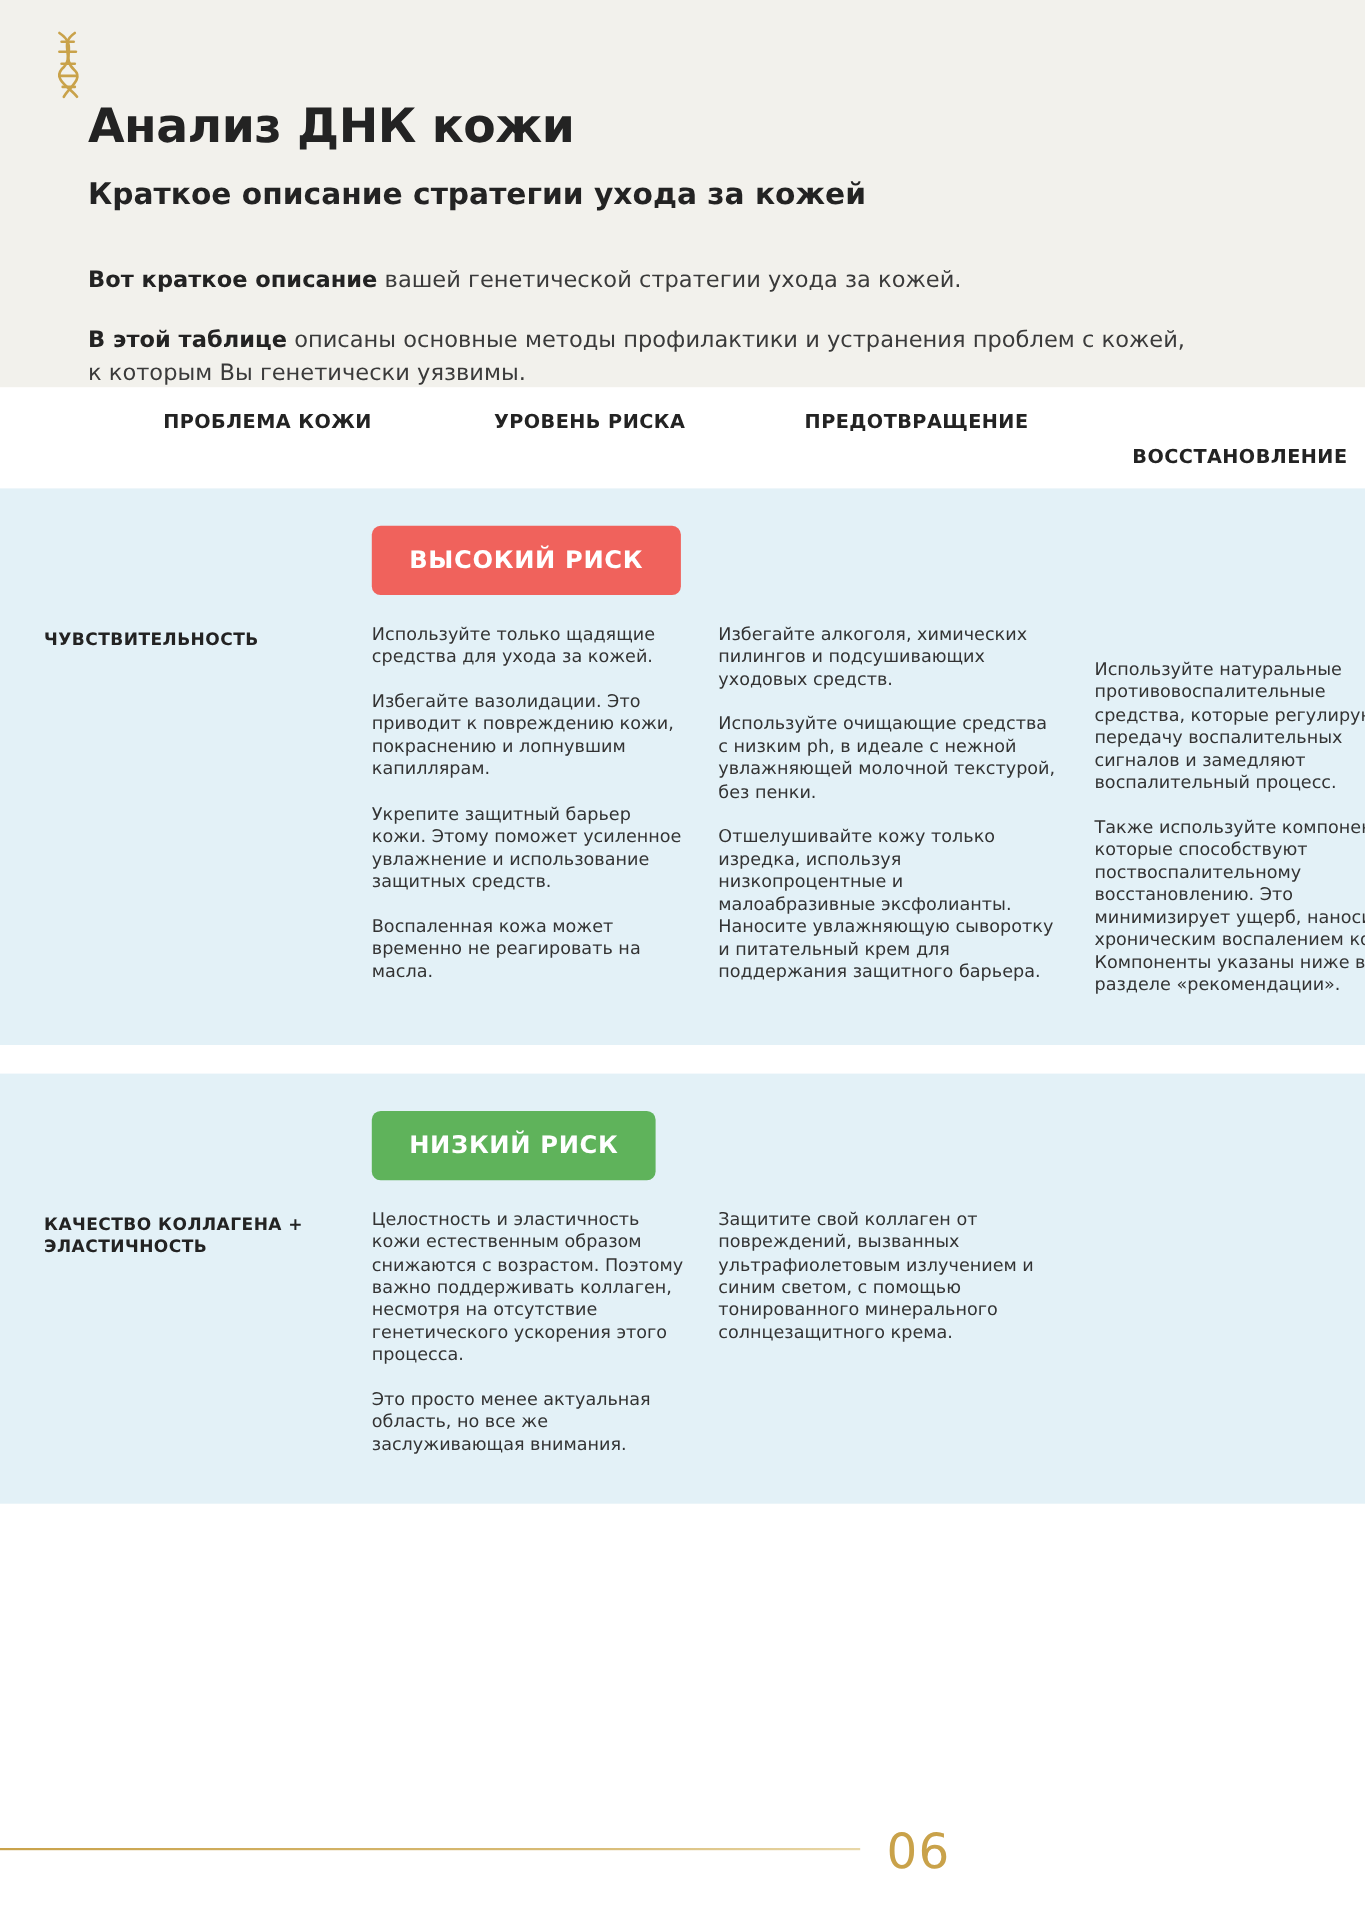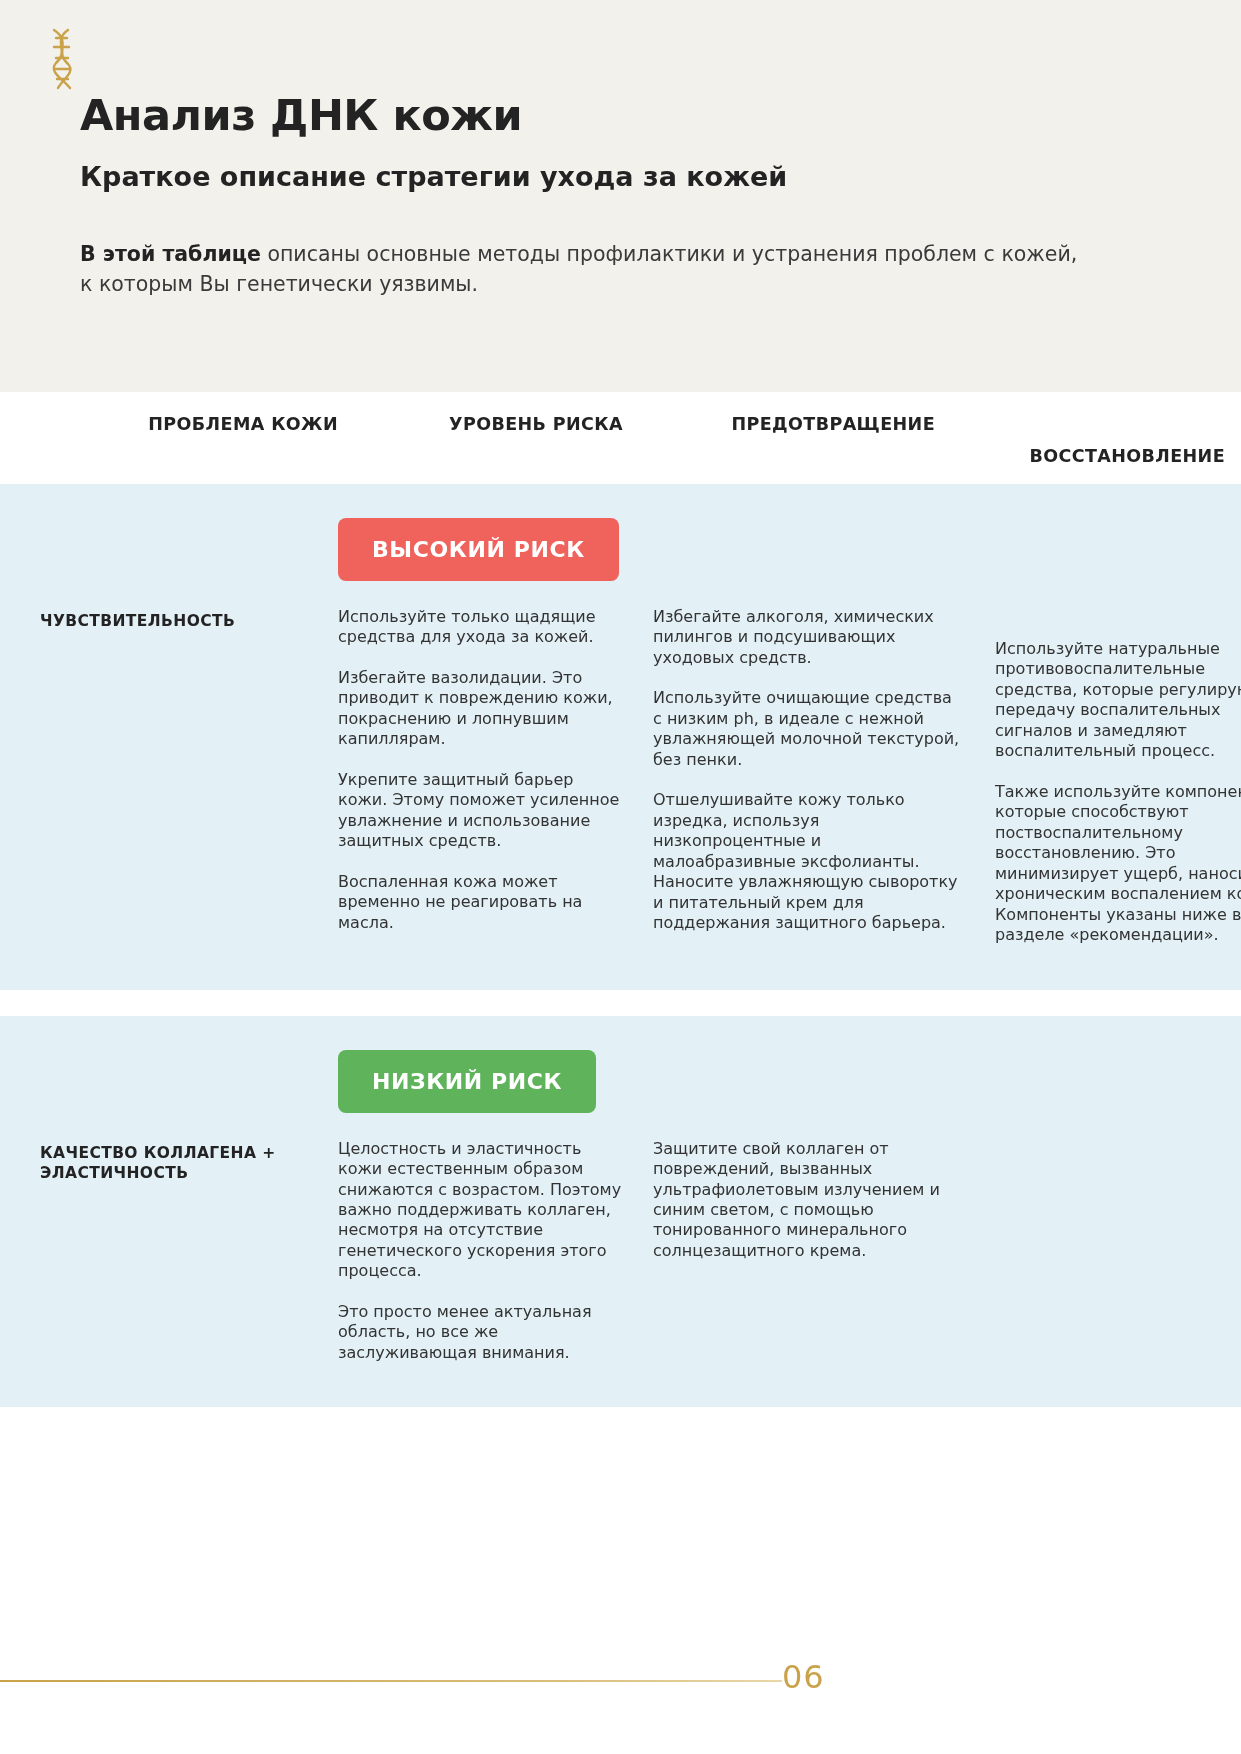--- a/index.html
+++ b/index.html
@@ -14,21 +14,21 @@
     color: #2b2b2b;
     position: relative;
     overflow: hidden;
   }
 
   
   .header {
     background: #f2f1ec;
     padding: 0 0 60px 0;
     position: relative;
-    height: 392px;
+    height: 352px;
     box-sizing: border-box;
   }
   .dna-logo {
     position: absolute;
     left: 42px;
     top: 28px;
     width: 40px;
     height: 62px;
   }
   .header-inner {
@@ -136,23 +136,23 @@
   .footer-rule {
     position: absolute;
     left: 0;
     top: 22px;
     width: 782px;
     height: 2px;
     background: linear-gradient(to right, #c9a24a 0%, #d9bd79 70%, #e8d7a8 100%);
   }
   .page-number {
     position: absolute;
-    left: 782px;
+    left: 806px;
     top: 0;
-    font-size: 32px;
+    font-size: 44px;
     color: #c9a24a;
     letter-spacing: 1px;
   }
 </style>
 </head>
 <body>
 
 <div class="header">
   <div class="dna-logo">
     <svg width="40" height="62" viewBox="0 0 40 62">
@@ -166,20 +166,23 @@
         <path d="M15 51 L 26 51"></path>
       </g>
     </svg>
   </div>
 
   <div class="header-inner">
     <h1 class="page-title">Анализ ДНК кожи</h1>
     <h2 class="page-subtitle">Краткое описание стратегии ухода за кожей</h2>
 
     <p class="intro-p">
+      <b>Вот краткое описание</b><span> вашей генетической стратегии ухода за кожей.</span>
+    </p>
+    <p class="intro-p">
       <b>В этой таблице</b><span> описаны основные методы профилактики и устранения проблем с кожей, к которым Вы генетически уязвимы.</span>
     </p>
   </div>
 </div>
 
 <div class="table-head">
   <div class="th col-0">ПРОБЛЕМА КОЖИ</div>
   <div class="th col-1">УРОВЕНЬ РИСКА</div>
   <div class="th col-2">ПРЕДОТВРАЩЕНИЕ</div>
   <div class="th col-3">ВОССТАНОВЛЕНИЕ</div>

